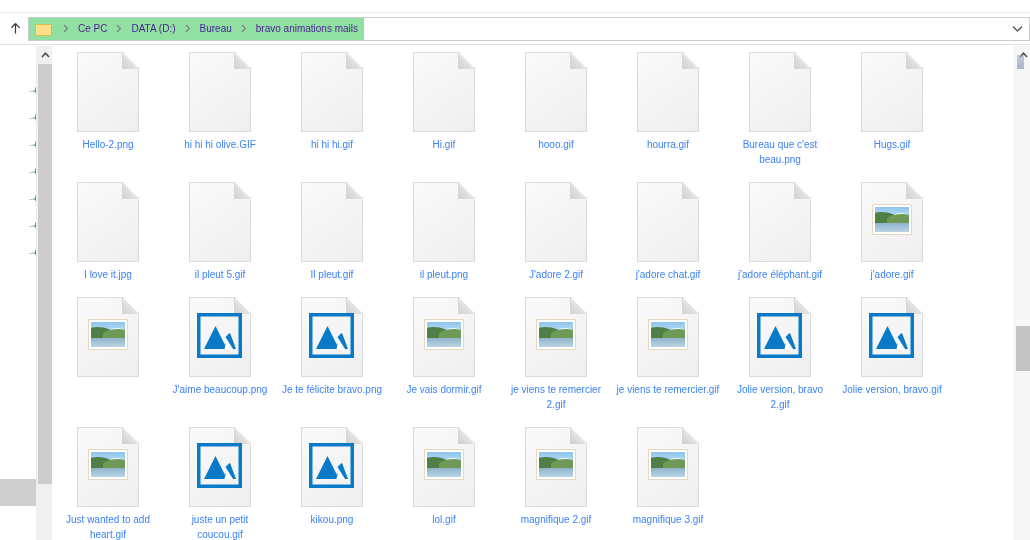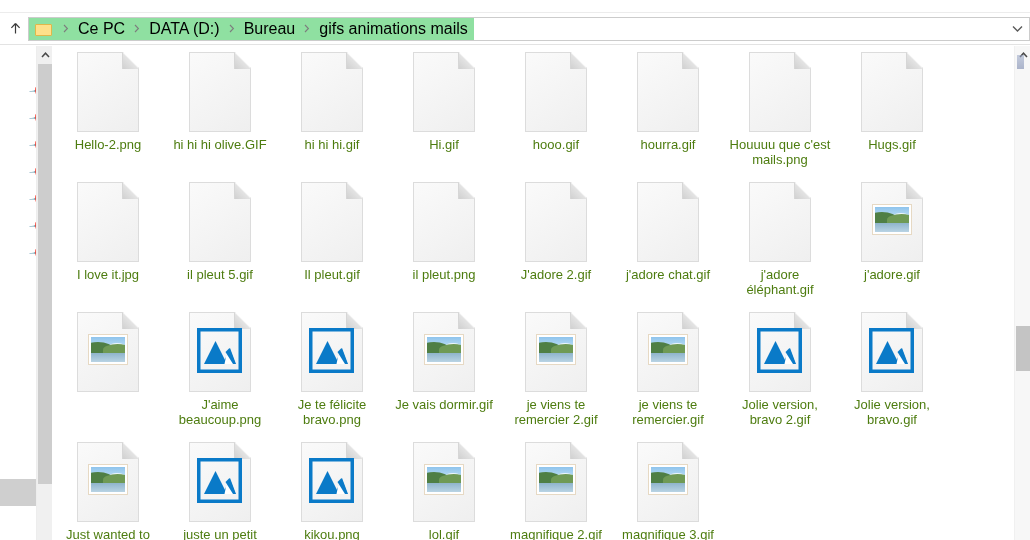--- a/index.html
+++ b/index.html
@@ -40,21 +40,21 @@
   .folder-icon {
     width: 17px; height: 14px; margin: 0 4px 0 6px;
     position: relative; flex: none;
   }
   .folder-icon .fbody {
     position: absolute; left:0; top:2px; width:17px; height:12px;
     background:#ffe08a; border:1px solid #e0b74a; border-radius:1px;
   }
   .crumb {
     display: flex; align-items: center;
-    font-size: 16px; color: #000000;
+    font-size: 10px; color: #4c1d95;
     padding: 0 2px; white-space: nowrap;
   }
   .crumb-sep {
     color: #8a8a8a; font-size: 10px;
     padding: 0 7px; display:flex; align-items:center;
   }
   .crumb-sep svg { display:block; }
   .crumb-tail { flex: 1 1 auto; background: #ffffff; }
   .addr-dropdown {
     width: 24px; height: 100%;
@@ -171,21 +171,21 @@
   .photo .hill2 {
     position:absolute; right:-4px; bottom:8px; width:26px; height:10px;
     background:#6f9a55; border-radius:70% 55% 0 0;
   }
   .photo .water {
     position:absolute; left:0; bottom:0; width:100%; height:9px;
     background: linear-gradient(#8fb4cc 0%, #b9d4e4 100%);
   }
   .label {
     width: 104px; text-align: center;
-    font-size: 13px; line-height: 15px; color: #4d7c0f;
+    font-size: 10px; line-height: 15px; color: #3b82f6;
     word-wrap: break-word;
   }
 
   
   .content-scroll {
     position: absolute; right: 0; top: 0;
     width: 16px; height: 494px; background: #f7f7f7;
     border-left: 1px solid #f0f0f0;
   }
   .content-scroll .sbtn {
@@ -247,21 +247,21 @@
               <path d="M1 1 L4.4 4.5 L1 8" stroke="#7d7d7d" stroke-width="1.1" fill="none"></path>
             </svg>
         </span>
         <span class="crumb">Bureau</span>
 
         <span class="crumb-sep">
           <svg width="6" height="9" viewBox="0 0 6 9">
               <path d="M1 1 L4.4 4.5 L1 8" stroke="#7d7d7d" stroke-width="1.1" fill="none"></path>
             </svg>
         </span>
-        <span class="crumb">gifs animations mails</span>
+        <span class="crumb">bravo animations mails</span>
       </div>
 
       <div class="crumb-tail"></div>
 
       <div class="addr-dropdown">
         <svg width="11" height="8" viewBox="0 0 11 8">
             <path d="M1 1.5 L5.5 6 L10 1.5" stroke="#5a5a5a" stroke-width="1.4" fill="none"></path>
           </svg>
       </div>
     </div>
@@ -385,21 +385,21 @@
             <div class="sheet"></div>
             <div class="fold"></div>
           </div>
           <div class="label">hourra.gif</div>
         </div>
         <div class="cell">
           <div class="thumb">
             <div class="sheet"></div>
             <div class="fold"></div>
           </div>
-          <div class="label">Houuuu que c'est mails.png</div>
+          <div class="label">Bureau que c'est beau.png</div>
         </div>
         <div class="cell">
           <div class="thumb">
             <div class="sheet"></div>
             <div class="fold"></div>
           </div>
           <div class="label">Hugs.gif</div>
         </div>
         <div class="cell">
           <div class="thumb">

